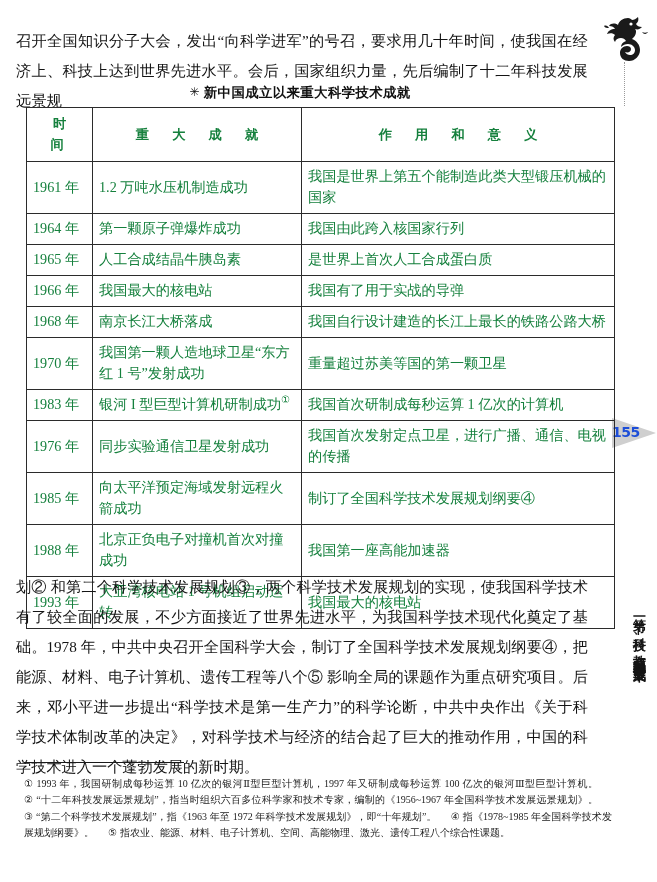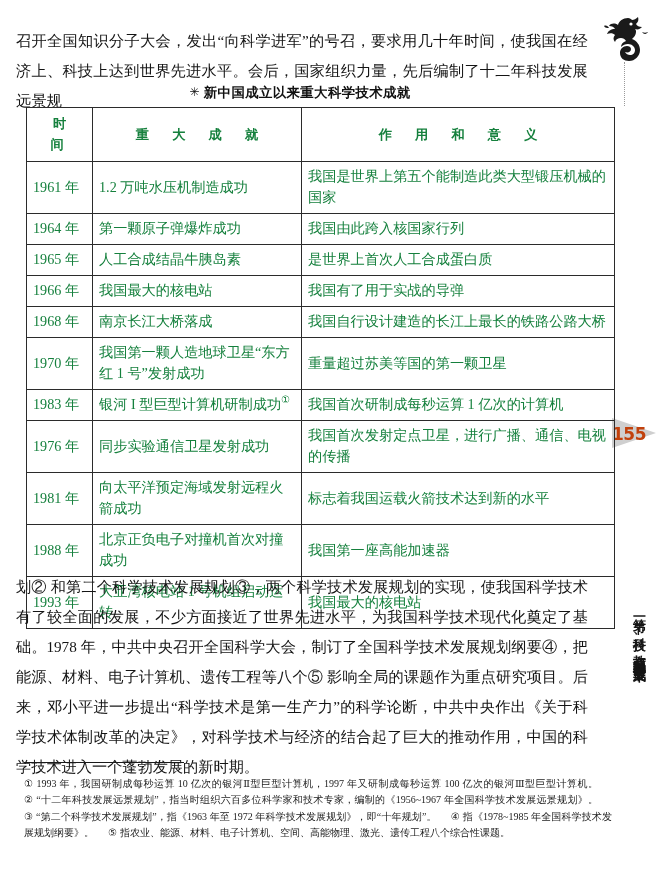--- a/index.html
+++ b/index.html
@@ -147,23 +147,23 @@
     border-bottom: 15px solid transparent;
     border-left: 44px solid #cfcfcf;
   }
   .page-badge .num {
     position: absolute;
     left: 0px;
     top: 6px;
     width: 32px;
     text-align: left;
     font-family: "DejaVu Sans", "Liberation Sans", sans-serif;
-    font-size: 17px;
+    font-size: 14px;
     font-weight: bold;
-    color: #c2410c;
+    color: #1d4ed8;
     letter-spacing: -0.5px;
   }
 
   
   .body-para {
     position: absolute;
     left: 16px;
     width: 572px;
     font-size: 15.2px;
     line-height: 30px;
@@ -292,23 +292,23 @@
           <td class="cell-time">1983 年</td>
           <td class="cell-ach"><span>银河 I 型巨型计算机研制成功</span><span class="fn-sup">①</span></td>
           <td class="cell-sig">我国首次研制成每秒运算 1 亿次的计算机</td>
         </tr>
         <tr>
           <td class="cell-time">1976 年</td>
           <td class="cell-ach">同步实验通信卫星发射成功</td>
           <td class="cell-sig">我国首次发射定点卫星，进行广播、通信、电视的传播</td>
         </tr>
         <tr>
-          <td class="cell-time">1981 年</td>
+          <td class="cell-time">1985 年</td>
           <td class="cell-ach">向太平洋预定海域发射远程火箭成功</td>
-          <td class="cell-sig">标志着我国运载火箭技术达到新的水平</td>
+          <td class="cell-sig">制订了全国科学技术发展规划纲要④</td>
         </tr>
         <tr>
           <td class="cell-time">1988 年</td>
           <td class="cell-ach">北京正负电子对撞机首次对撞成功</td>
           <td class="cell-sig">我国第一座高能加速器</td>
         </tr>
         <tr>
           <td class="cell-time">1993 年</td>
           <td class="cell-ach">大亚湾核电站 1 号机组启动运转</td>
           <td class="cell-sig">我国最大的核电站</td>

